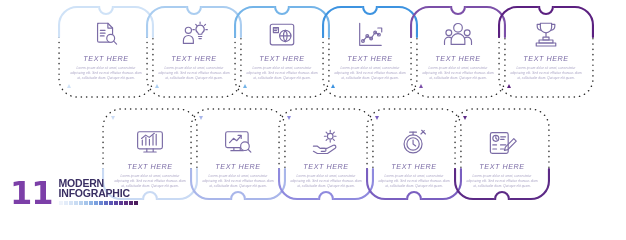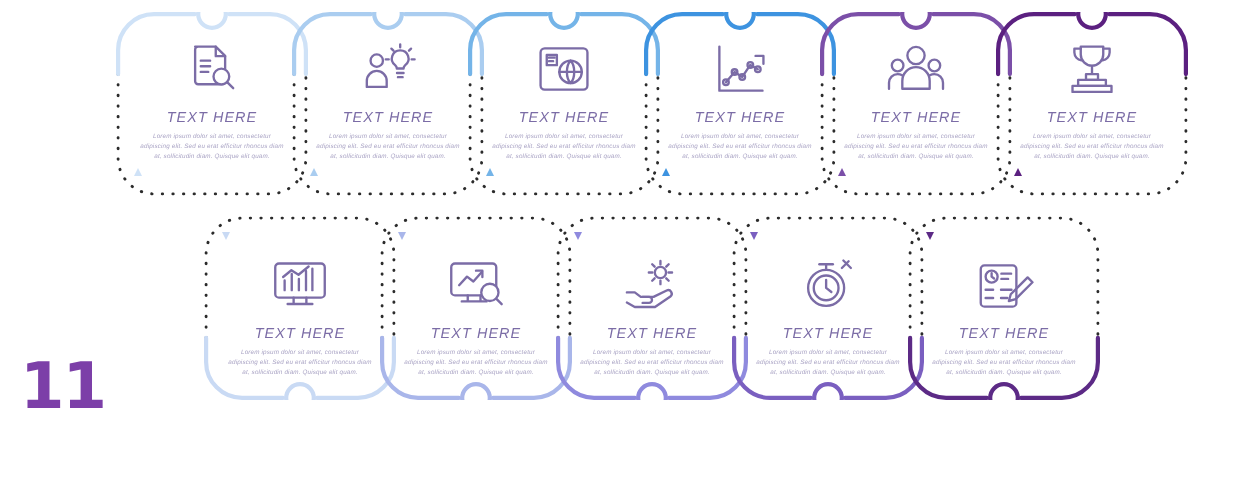--- a/index.html
+++ b/index.html
@@ -312,14 +312,36 @@
             </svg>
           </span>
        <div class="title">TEXT HERE</div>
        <div class="desc">Lorem ipsum dolor sit amet, consectetur adipiscing elit. Sed eu erat efficitur rhoncus diam at, sollicitudin diam. Quisque elit quam.</div>
      </div>
       </div>
     </div>
 
   <div id="brand">
     <div class="num">11</div>
+    <div class="words">
+      <div class="w1">MODERN</div>
+      <div class="w2">INFOGRAPHIC</div>
+      <div class="dots" id="brand-dots">
+          <i style="background: rgb(238, 243, 251);"></i>
+          <i style="background: rgb(227, 236, 249);"></i>
+          <i style="background: rgb(214, 228, 246);"></i>
+          <i style="background: rgb(201, 220, 243);"></i>
+          <i style="background: rgb(185, 210, 239);"></i>
+          <i style="background: rgb(166, 197, 235);"></i>
+          <i style="background: rgb(143, 180, 230);"></i>
+          <i style="background: rgb(122, 160, 223);"></i>
+          <i style="background: rgb(106, 134, 210);"></i>
+          <i style="background: rgb(95, 108, 196);"></i>
+          <i style="background: rgb(91, 85, 180);"></i>
+          <i style="background: rgb(90, 69, 164);"></i>
+          <i style="background: rgb(92, 56, 147);"></i>
+          <i style="background: rgb(93, 46, 130);"></i>
+          <i style="background: rgb(86, 36, 111);"></i>
+          <i style="background: rgb(75, 27, 92);"></i>
+        </div>
+    </div>
   </div>
 </div>
 
 </body></html>

